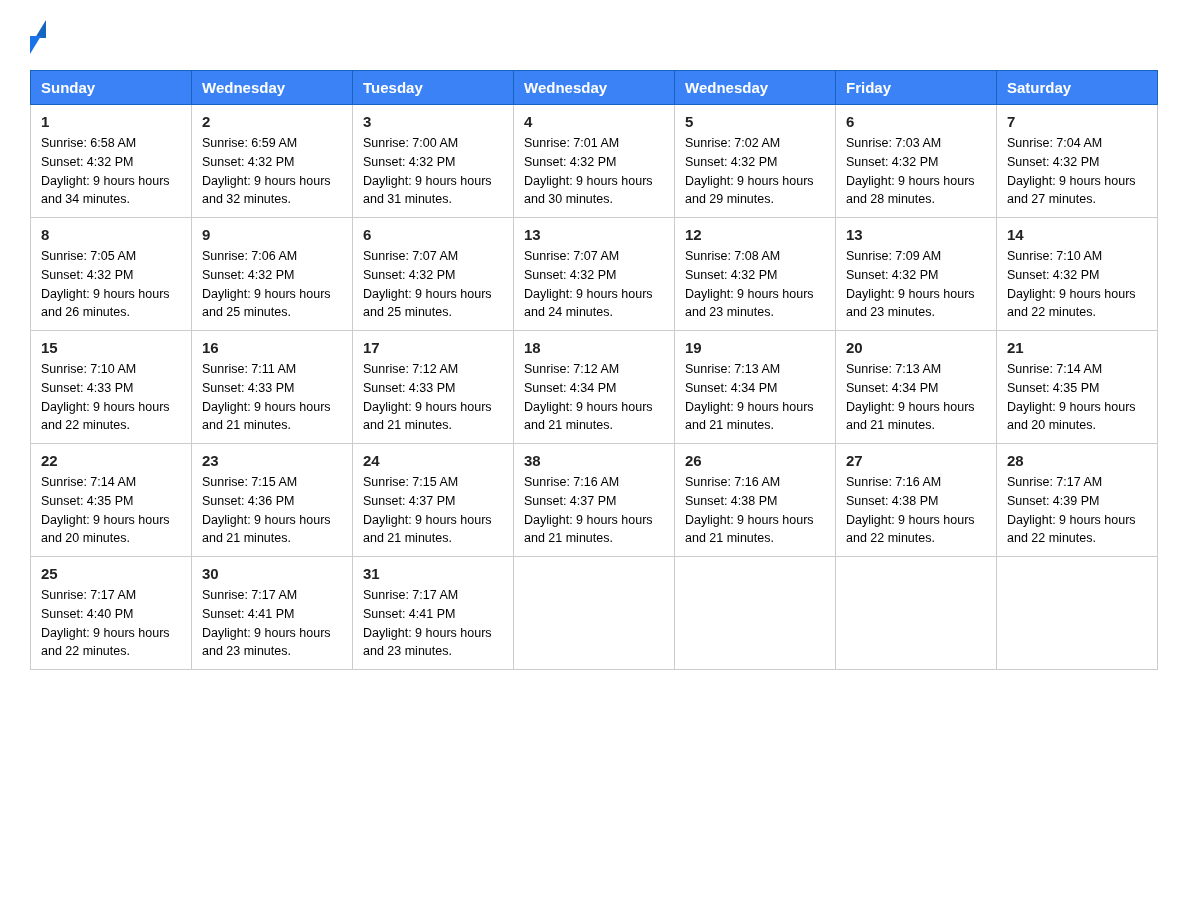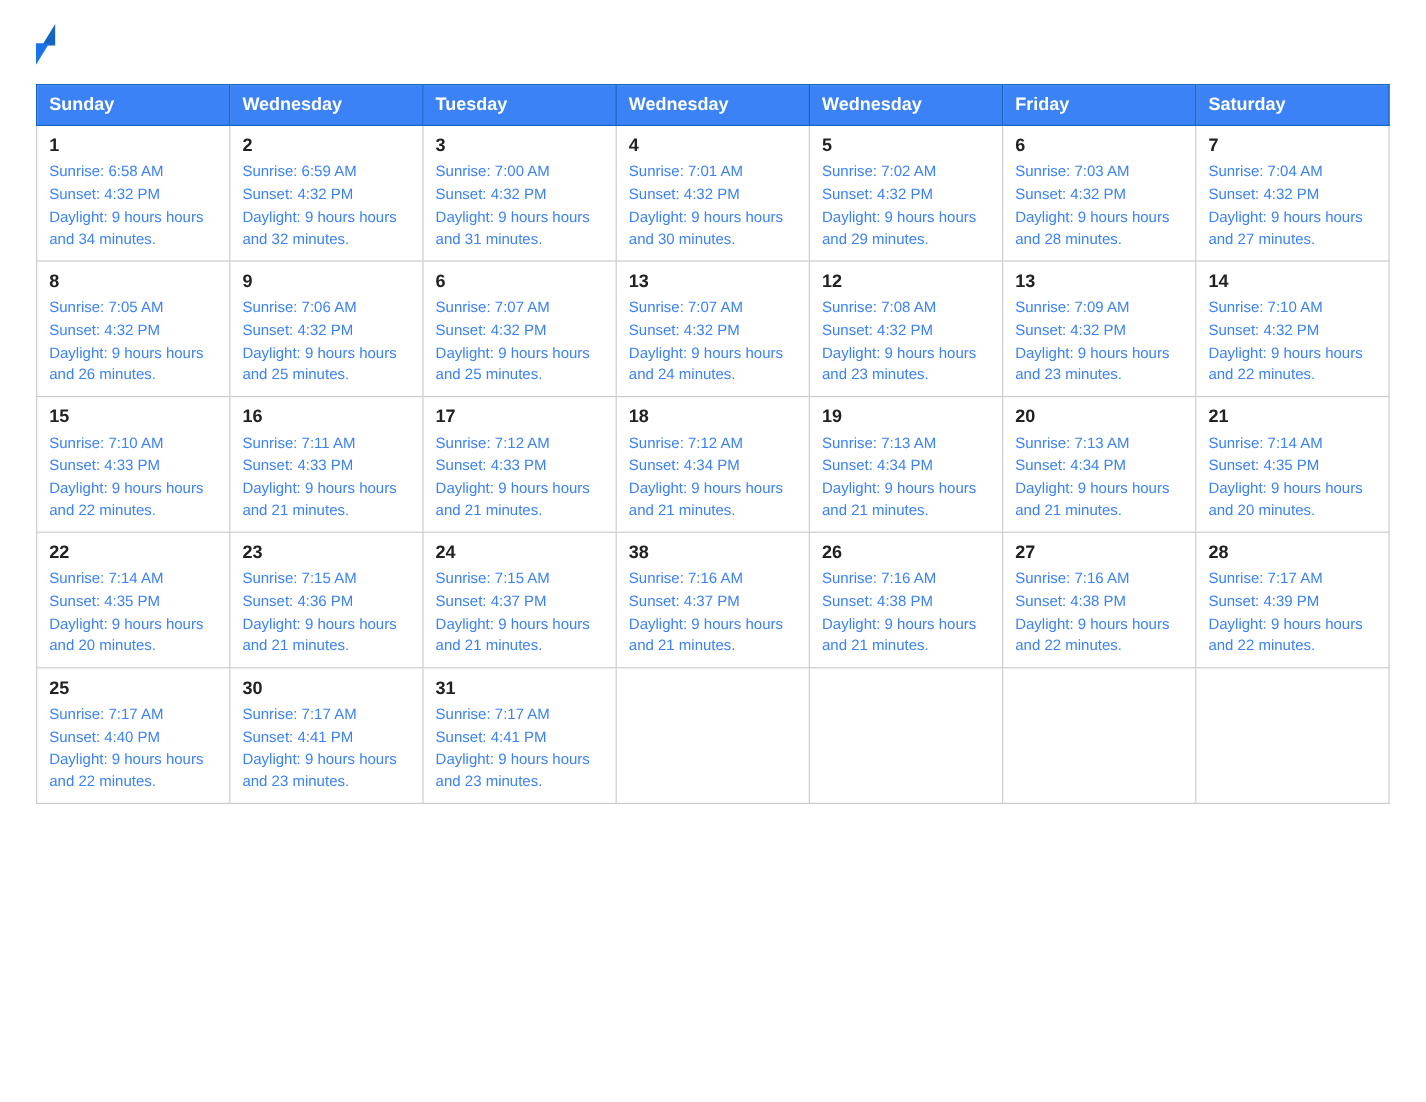--- a/index.html
+++ b/index.html
@@ -70,21 +70,21 @@
     .day-number {
       font-size: 15px;
       font-weight: bold;
       color: #222;
       margin-bottom: 4px;
       display: block;
     }
     .day-info {
       font-size: 12.5px;
       line-height: 1.5;
-      color: #3b82f6;
+      color: #000000;
     }
     .empty-cell {
       background: #fff;
     }
     tr:nth-child(even) td {
       background: #fff;
     }
   </style>
 </head>
 <body>

